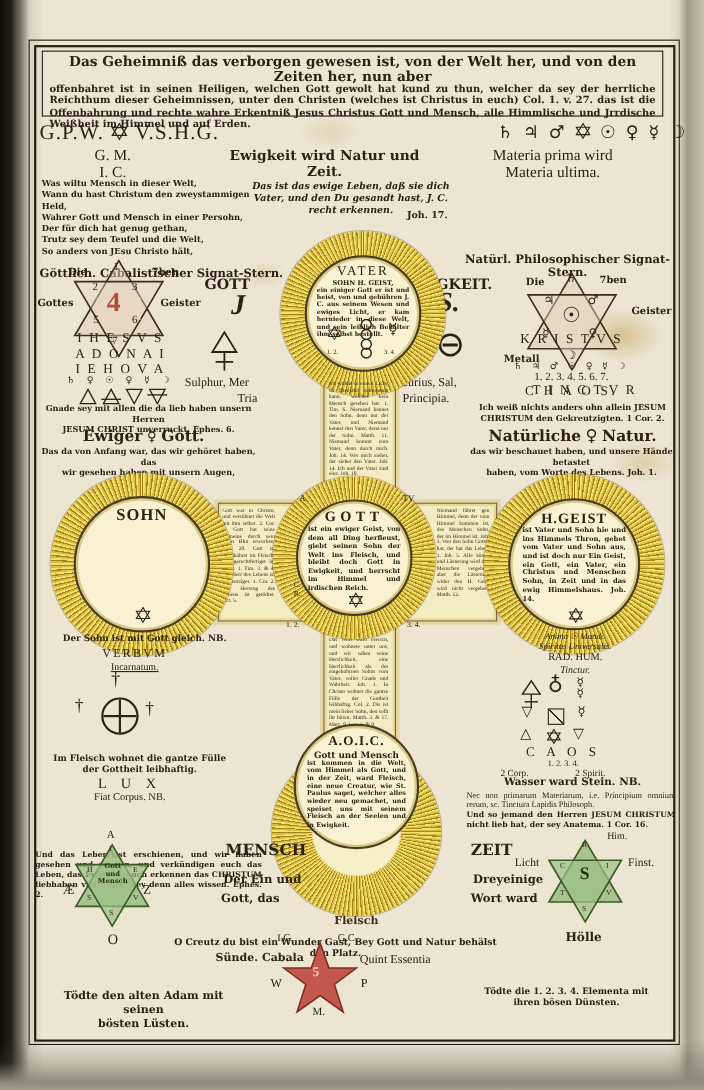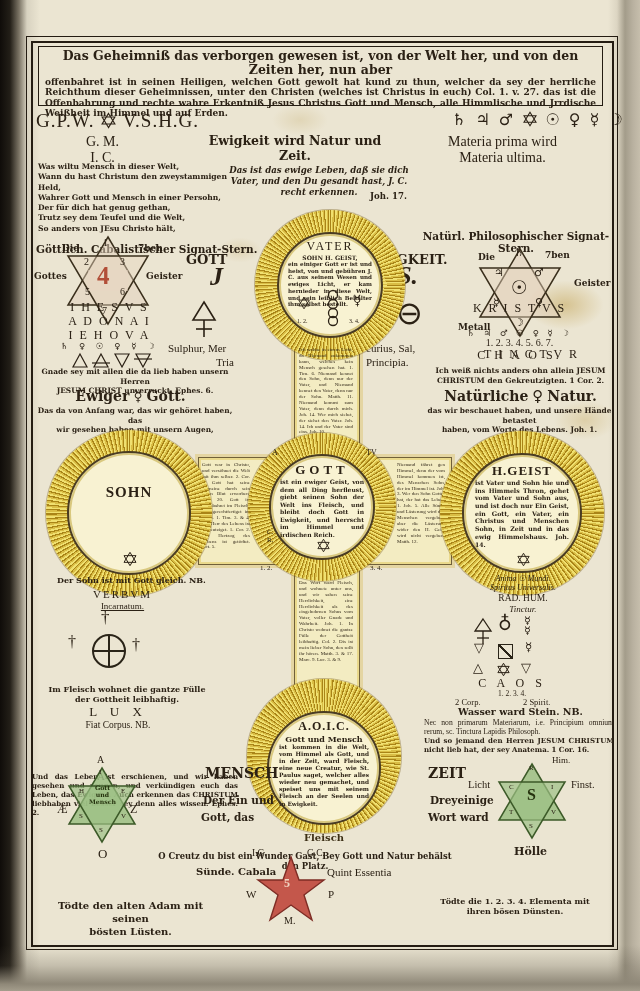--- a/index.html
+++ b/index.html
@@ -199,21 +199,21 @@
     <span class="abs rm" style="left:70px;top:84px;font-size:6px;">3. 4.</span>
   </div>
 
   <div class="abs tiny" style="left:299px;top:347px;width:54px;height:90px;overflow:hidden;">Ich wohne in einem Licht, da Niemand zukommen kann, welches kein Mensch gesehen hat. 1. Tim. 6. Niemand kennet den Sohn, denn nur der Vater, und Niemand kennet den Vater, denn nur der Sohn. Matth. 11. Niemand kommt zum Vater, denn durch mich. Joh. 14. Wer mich siehet, der siehet den Vater. Joh. 14. Ich und der Vater sind eins. Joh. 10.</div>
   <div class="abs tiny" style="left:202px;top:462px;width:48px;height:96px;overflow:hidden;">Gott war in Christo, und versöhnet die Welt mit ihm selber. 2. Cor. 5. Gott hat seine Gemeine durch sein eigen Blut erworben. Act. 20. Gott ist offenbahret im Fleisch, und gerechtfertiget im Geist. 1. Tim. 3. &amp; 4. Der Herr des Lebens ist gecreutziget. 1. Cor. 2. Der Hertzog des Lebens ist getödtet. Act. 5.</div>
   <div class="abs tiny" style="left:397px;top:462px;width:48px;height:96px;overflow:hidden;">Niemand fähret gen Himmel, denn der vom Himmel kommen ist, des Menschen Sohn, der im Himmel ist. Joh. 3. Wer den Sohn Gottes hat, der hat das Leben. 1. Joh. 5. Alle Sünde und Lästerung wird den Menschen vergeben, aber die Lästerung wider den H. Geist wird nicht vergeben. Matth. 12.</div>
   <div class="abs tiny" style="left:299px;top:580px;width:54px;height:102px;overflow:hidden;">Das Wort ward Fleisch, und wohnete unter uns, und wir sahen seine Herrlichkeit, eine Herrlichkeit als des eingebohrnen Sohns vom Vater, voller Gnade und Wahrheit. Joh. 1. In Christo wohnet die gantze Fülle der Gottheit leibhaftig. Col. 2. Dis ist mein lieber Sohn, den sollt ihr hören. Matth. 3. &amp; 17. Marc. 9. Luc. 3. &amp; 9.</div>
 
   <div class="sun" style="left:46px;top:430px;width:166px;height:166px;"></div>
   <div class="disc" style="left:67px;top:451px;width:124px;height:124px;padding:8px 12px;">
-    <div class="ctr rm" style="font-size:15px;letter-spacing:1px;font-weight:700;margin-top:23px;">SOHN</div>
+    <div class="ctr rm" style="font-size:15px;letter-spacing:1px;font-weight:700;">SOHN</div>
     <svg class="abs" style="left:53px;top:98px;" width="16" height="16" viewBox="0 0 24 24">
         <path d="M12 2 L21 17 H3 Z M12 22 L3 7 H21 Z" fill="none" stroke="#2b2115" stroke-width="1.5"></path>
       </svg>
   </div>
 
   <div class="sun" style="left:248px;top:433px;width:148px;height:148px;"></div>
   <div class="disc" style="left:269px;top:454px;width:106px;height:106px;padding:6px 9px;">
     <div class="ctr rm" style="font-size:13px;letter-spacing:4px;font-weight:700;">GOTT</div>
     <div class="fr jus" style="font-size:6px;line-height:1.25;">ist ein ewiger Geist, von dem all Ding herfleust, giebt seinen Sohn der Welt ins Fleisch, und bleibt doch Gott in Ewigkeit, und herrscht im Himmel und irdischen Reich.</div>
     <svg class="abs" style="left:45px;top:82px;" width="15" height="15" viewBox="0 0 24 24">
@@ -230,21 +230,21 @@
   <div class="sun" style="left:440px;top:431px;width:164px;height:164px;"></div>
   <div class="disc" style="left:462px;top:453px;width:120px;height:120px;padding:8px 11px;">
     <div class="ctr rm" style="font-size:13px;letter-spacing:1px;font-weight:700;">H.GEIST</div>
     <div class="fr jus" style="font-size:6.2px;line-height:1.24;">ist Vater und Sohn hie und ins Himmels Thron, gehet vom Vater und Sohn aus, und ist doch nur Ein Geist, ein Gott, ein Vater, ein Christus und Menschen Sohn, in Zeit und in das ewig Himmelshaus. Joh. 14.</div>
     <svg class="abs" style="left:52px;top:97px;" width="15" height="15" viewBox="0 0 24 24">
         <path d="M12 2 L21 17 H3 Z M12 22 L3 7 H21 Z" fill="none" stroke="#2b2115" stroke-width="1.5"></path>
       </svg>
   </div>
 
   <div class="sun" style="left:247px;top:679px;width:154px;height:154px;"></div>
-  <div class="disc" style="left:267px;top:711px;width:114px;height:114px;padding:6px 10px;">
+  <div class="disc" style="left:267px;top:658px;width:114px;height:114px;padding:6px 10px;">
     <div class="ctr rm" style="font-size:12px;letter-spacing:1px;font-weight:700;">A.O.I.C.</div>
     <div class="ctr fr" style="font-size:8px;">Gott und Mensch</div>
     <div class="fr jus" style="font-size:5.8px;line-height:1.22;">ist kommen in die Welt, vom Himmel als Gott, und in der Zeit, ward Fleisch, eine neue Creatur, wie St. Paulus saget, welcher alles wieder neu gemachet, und speiset uns mit seinem Fleisch an der Seelen und in Ewigkeit.</div>
   </div>
 
   <div class="abs fr ctr" style="left:34px;top:575px;width:195px;font-size:8px;">Der Sohn ist mit Gott gleich. NB.</div>
   <div class="abs rm ctr" style="left:55px;top:588px;width:135px;font-size:11px;letter-spacing:2px;">VERBVM</div>
   <div class="abs rm ctr u" style="left:55px;top:601px;width:135px;font-size:9px;">Incarnatum.</div>
   <span class="abs rm" style="left:101px;top:608px;font-size:17px;">†</span>
   <span class="abs rm" style="left:68px;top:633px;font-size:16px;">†</span>

